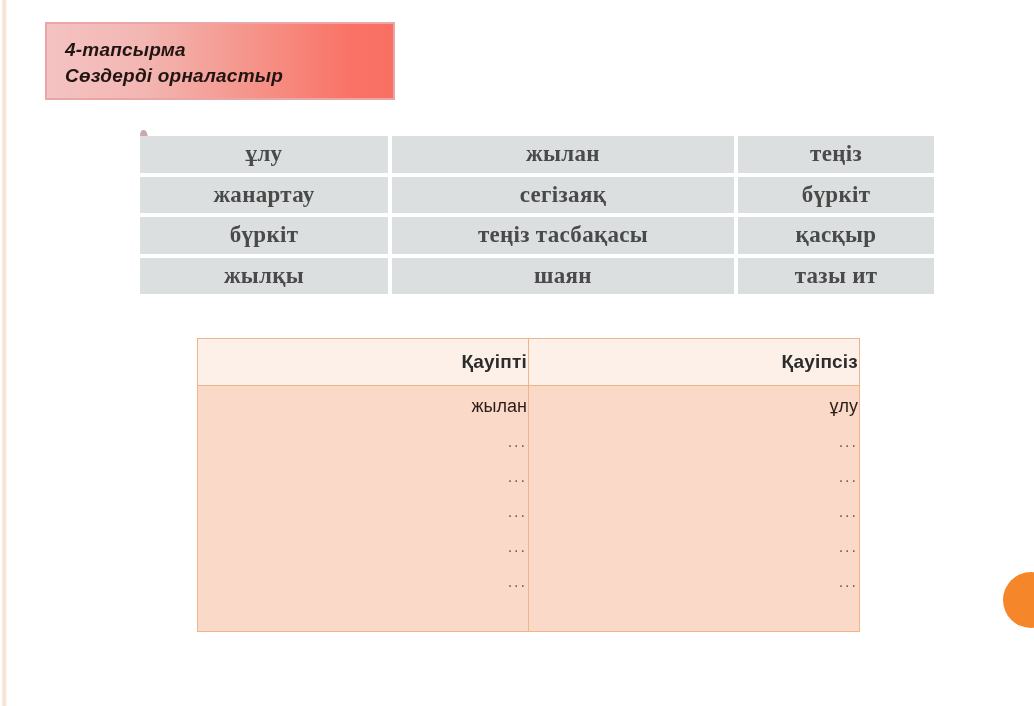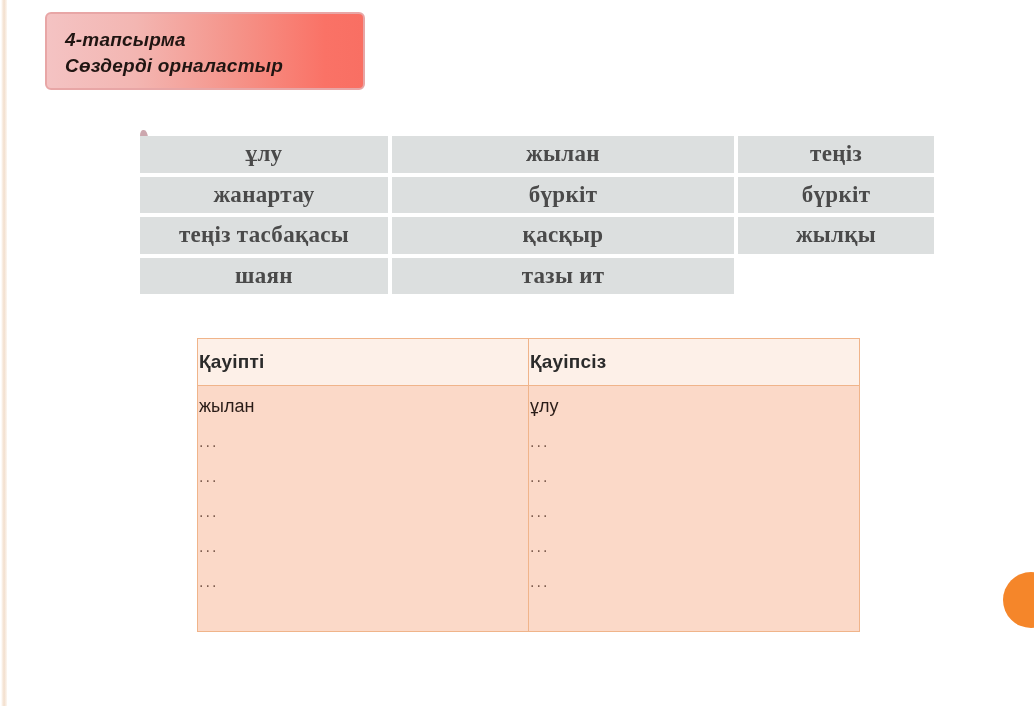--- a/index.html
+++ b/index.html
@@ -34,27 +34,27 @@
     width: 56px;
     height: 56px;
     border-radius: 50%;
     background: #f5862a;
   }
 
   
   #task-title-box {
     position: absolute;
     left: 45px;
-    top: 12px;
-    width: 320px;
+    top: 22px;
+    width: 350px;
     height: 78px;
     box-sizing: border-box;
     background: linear-gradient(to right, #f4c3c3 0%, #f3b6b2 28%, #f59389 60%, #fa7266 88%, #f96f63 100%);
     border: 2px solid #e8a6a6;
-    border-radius: 6px;
+    border-radius: 0;
     padding: 13px 0 0 18px;
   }
   .task-line {
     font-style: italic;
     font-weight: bold;
     font-size: 19px;
     color: #201512;
     line-height: 26px;
     letter-spacing: 0.2px;
     white-space: nowrap;
@@ -105,21 +105,21 @@
     width: 663px;
     height: 288px;
     box-sizing: border-box;
     border: 1px solid #f0b48a;
     border-collapse: collapse;
     background: #fbd9c8;
   }
   #sort-table th,
   #sort-table td {
     border: 1px solid #f0b48a;
-    text-align: left;
+    text-align: right;
     vertical-align: middle;
     width: 50%;
   }
   #sort-table th {
     background: #fdf0e8;
     height: 44px;
     font-size: 19px;
     font-weight: bold;
     color: #2b2b2b;
     letter-spacing: 0.2px;
@@ -157,20 +157,21 @@
 </div>
 
 <div id="grid-marker"></div>
 
 <div id="word-grid">
   <div class="word-cell">ұлу</div>
   <div class="word-cell">жылан</div>
   <div class="word-cell">теңіз</div>
 
   <div class="word-cell">жанартау</div>
+  <div class="word-cell">сегізаяқ</div>
   <div class="word-cell">бүркіт</div>
 
   <div class="word-cell">бүркіт</div>
   <div class="word-cell">теңіз тасбақасы</div>
   <div class="word-cell">қасқыр</div>
 
   <div class="word-cell">жылқы</div>
   <div class="word-cell">шаян</div>
   <div class="word-cell">тазы ит</div>
 </div>

